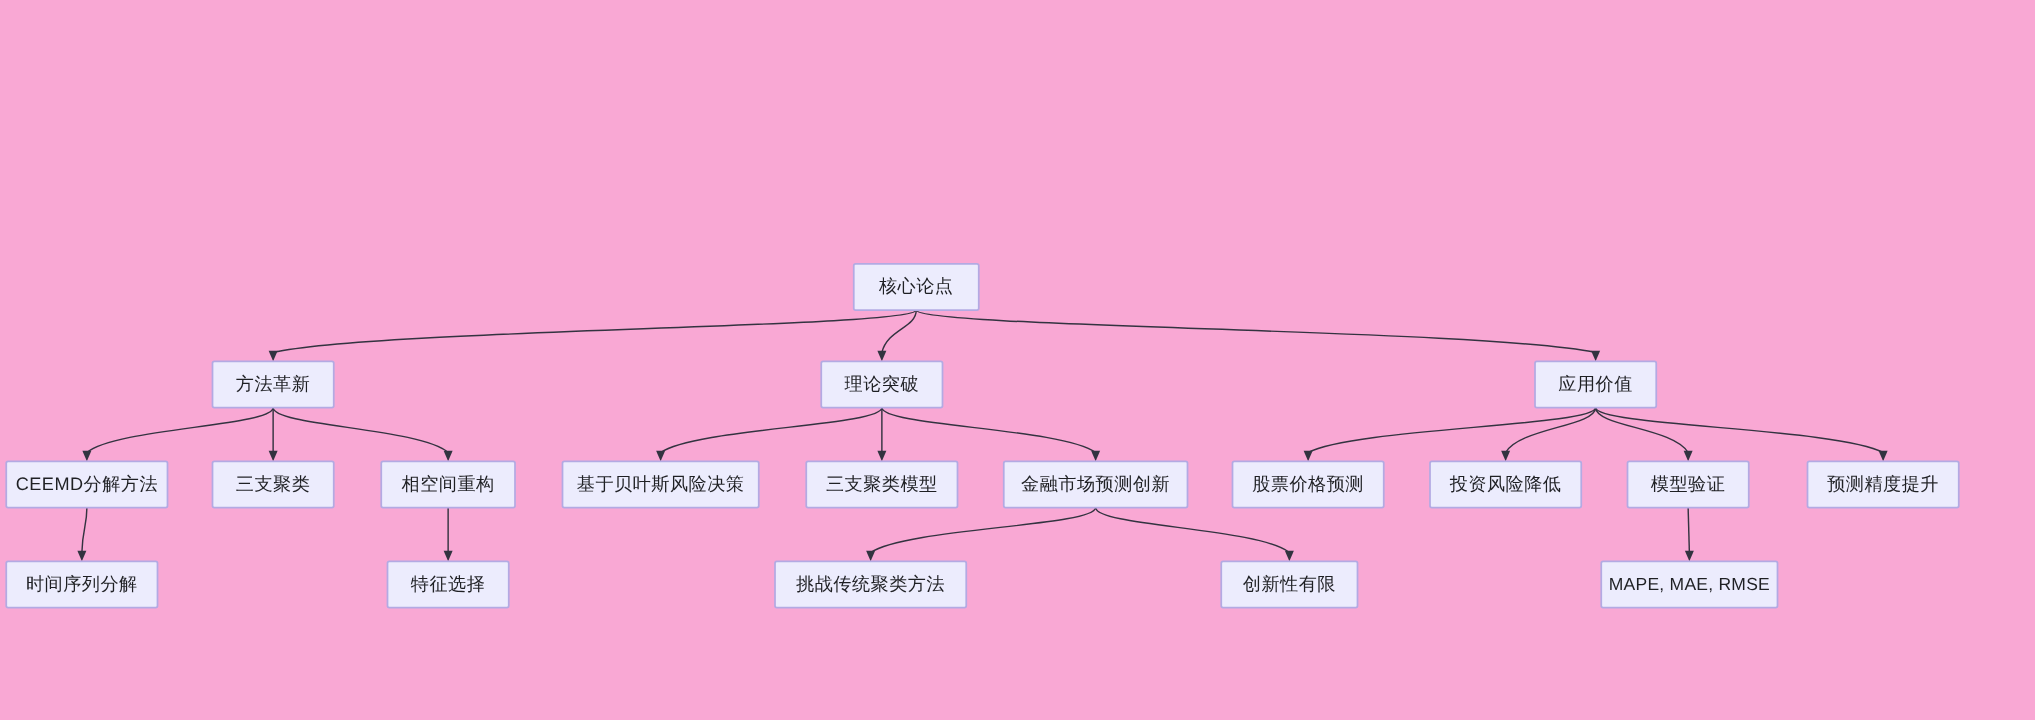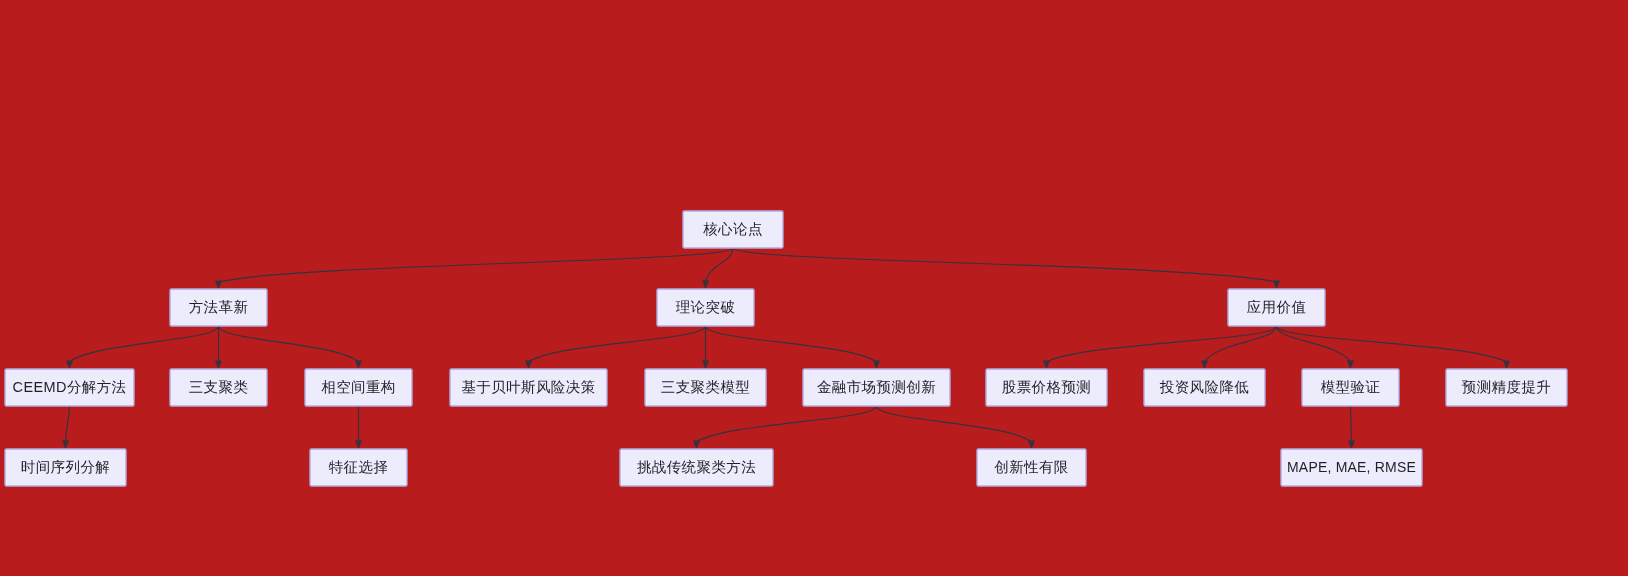--- a/index.html
+++ b/index.html
@@ -10,21 +10,21 @@
   body {
     width: 1628px;
     height: 576px;
     font-family: "Liberation Sans", "DejaVu Sans", sans-serif;
     overflow: hidden;
   }
   #diagram-root {
     position: relative;
     width: 1628px;
     height: 576px;
-    background: #b91c1c;
+    background: #f9a8d4;
   }
   svg#flow-svg {
     position: absolute;
     left: 0;
     top: 0;
     width: 1628px;
     height: 576px;
   }
   .node-rect {
     fill: #ececfd;

